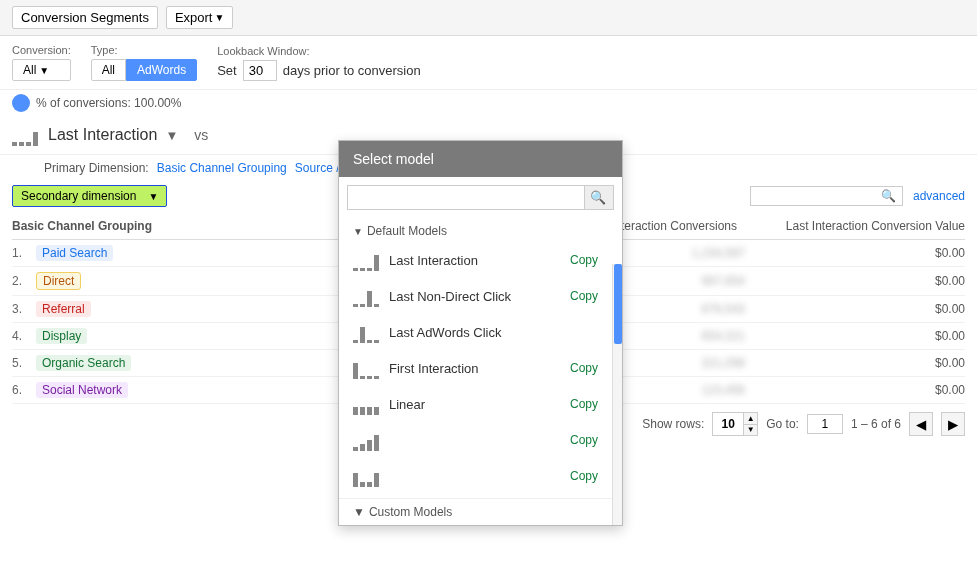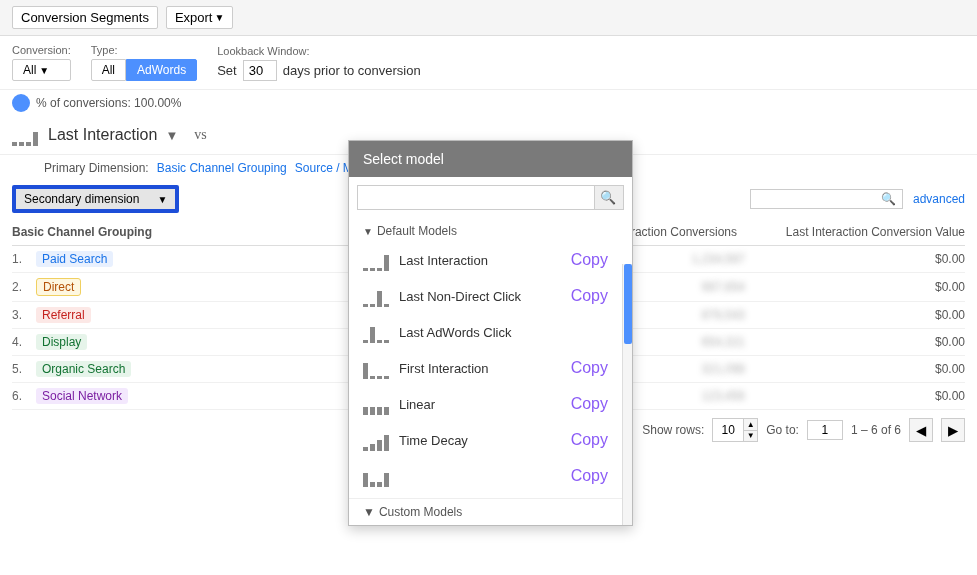--- a/index.html
+++ b/index.html
@@ -20,26 +20,26 @@
     .lookback-input { width: 34px; border: 1px solid #ccc; padding: 2px 5px; font-size: 13px; }
     .conversions-pct { display: flex; align-items: center; gap: 6px; padding: 4px 12px; font-size: 12px; color: #555; }
     .pie-icon { width: 18px; height: 18px; border-radius: 50%; background: conic-gradient(#4d90fe 0deg 360deg); }
 
     
     .model-row { display: flex; align-items: center; padding: 8px 12px; border-bottom: 1px solid #eee; position: relative; }
     .model-icon { width: 28px; height: 22px; margin-right: 8px; display: flex; align-items: flex-end; gap: 2px; }
     .model-icon .bar { background: #888; width: 5px; }
     .model-name { font-size: 16px; color: #333; }
     .model-arrow { margin-left: 8px; color: #666; cursor: pointer; }
-    .vs-text { margin: 0 16px; color: #666; font-size: 14px; font-family: Liberation Serif, serif; }
+    .vs-text { margin: 0 16px; color: #666; font-size: 14px; }
 
     
     .primary-dim { padding: 6px 12px; display: flex; align-items: flex-end; gap: 8px; font-size: 12px; color: #555; margin-left: 32px; }
     .dim-link { color: #1a73e8; cursor: pointer; text-decoration: none; }
-    .secondary-dim-btn { padding: 3px 8px; border: 4px solid #1d4ed8; background: #e5e5e5; cursor: pointer; font-size: 12px; border-radius: 2px; display: flex; align-items: center; gap: 18px; }
+    .secondary-dim-btn { padding: 3px 8px; border: 1px solid #1d4ed8; background: #bef264; cursor: pointer; font-size: 12px; border-radius: 2px; display: flex; align-items: center; gap: 12px; }
 
     
     .table-area { padding: 0 12px; position: relative; }
     .table-header { display: flex; align-items: center; padding: 6px 0; border-bottom: 1px solid #ddd; gap: 8px; }
     .col-basic { width: 220px; font-weight: bold; font-size: 12px; color: #555; }
     .col-conversions { flex: 1; text-align: right; font-size: 12px; color: #555; display: flex; align-items: center; justify-content: flex-end; gap: 4px; }
     .col-value { width: 220px; text-align: right; font-size: 12px; color: #555; }
 
     .table-row { display: flex; align-items: center; padding: 5px 0; border-bottom: 1px solid #f0f0f0; }
     .row-num { width: 24px; color: #666; font-size: 12px; }
@@ -61,32 +61,32 @@
     .pagination { display: flex; align-items: center; justify-content: flex-end; gap: 8px; padding: 8px 12px; font-size: 12px; color: #555; }
     .pagination input { width: 36px; border: 1px solid #ccc; padding: 2px 4px; font-size: 12px; text-align: center; }
     .pagination .page-btn { width: 24px; height: 24px; border: 1px solid #ccc; background: #f5f5f5; cursor: pointer; display: flex; align-items: center; justify-content: center; }
     .stepper { display: flex; flex-direction: column; }
     .stepper button { height: 10px; width: 14px; font-size: 8px; border: none; background: #eee; cursor: pointer; padding: 0; line-height: 1; }
 
     
     .table-search { display: flex; align-items: center; border: 1px solid #ccc; padding: 2px 6px; gap: 4px; margin-left: auto; }
     .table-search input { border: none; outline: none; font-size: 12px; width: 120px; }
     .advanced-link { color: #1a73e8; cursor: pointer; font-size: 12px; margin-left: 4px; }
-    .select-model-panel { position: absolute; top: 140px; left: 348px; width: 285px; background: #fff; border: 1px solid #bbb; box-shadow: 0 4px 12px rgba(0,0,0,0.2); z-index: 20; }
+    .select-model-panel { position: absolute; top: 140px; left: 338px; width: 285px; background: #fff; border: 1px solid #bbb; box-shadow: 0 4px 12px rgba(0,0,0,0.2); z-index: 20; }
     .panel-header { background: #7a7a7a; color: #fff; padding: 10px 14px; font-size: 14px; }
     .panel-search { display: flex; align-items: center; border: 1px solid #ccc; margin: 8px; }
     .panel-search input { border: none; outline: none; padding: 4px 6px; font-size: 12px; flex: 1; }
     .panel-search .search-icon-btn { padding: 4px 6px; background: #eee; border-left: 1px solid #ccc; cursor: pointer; }
     .section-label { padding: 6px 14px 4px; font-size: 12px; color: #555; display: flex; align-items: center; gap: 4px; }
     .section-label .triangle { color: #555; font-size: 10px; }
     .model-item { display: flex; align-items: center; padding: 7px 14px; cursor: pointer; gap: 8px; }
     .model-item-icon { width: 28px; height: 22px; display: flex; align-items: flex-end; gap: 2px; flex-shrink: 0; }
     .model-item-icon .b { background: #888; }
     .model-item-name { flex: 1; font-size: 13px; }
-    .copy-link { color: #8b5cf6; font-size: 16px; cursor: pointer; margin-left: auto; }
+    .copy-link { color: #15803d; font-size: 12px; cursor: pointer; margin-left: auto; }
     .scrollbar-area { position: absolute; right: 0; top: 46px; width: 10px; bottom: 0; background: #f5f5f5; border-left: 1px solid #ddd; }
     .scrollbar-thumb { position: absolute; top: 0; left: 1px; width: 8px; height: 80px; background: #4d90fe; border-radius: 2px; }
     .panel-scroll-container { overflow: hidden; }
     .custom-section { padding: 6px 14px; font-size: 12px; color: #555; display: flex; align-items: center; gap: 4px; border-top: 1px solid #eee; margin-top: 4px; }
   </style>
 </head>
 <body>
 
 <div class="top-bar">
   <button class="top-bar-btn">Conversion Segments</button>
@@ -206,21 +206,21 @@
     <span class="row-num">6.</span>
     <span class="row-name"><span class="tag tag-purple">Social Network</span></span>
     <span class="row-conv blurred">123,456</span>
     <span class="row-val">$0.00</span>
   </div>
 </div>
 
 <div class="pagination">
   <span>Show rows:</span>
   <div style="display:flex;align-items:center;border:1px solid #ccc;">
-    <input type="text" value="10" style="width: 30px; border: none; outline: none; font-size: 12px; padding: 2px 4px; text-align: center;">
+    <input type="text" value="10" style="width: 30px; border: none; outline: none; font-size: 12px; padding: 2px 4px; text-align: center; font-weight: bold;">
     <div class="stepper">
       <button style="height:11px;width:14px;font-size:8px;border:none;border-left:1px solid #ccc;background:#f5f5f5;cursor:pointer;padding:0;">▲</button>
       <button style="height:11px;width:14px;font-size:8px;border:none;border-left:1px solid #ccc;border-top:1px solid #ccc;background:#f5f5f5;cursor:pointer;padding:0;">▼</button>
     </div>
   </div>
   <span>Go to:</span>
   <input type="text" style="width: 36px; border: 1px solid rgb(204, 204, 204); padding: 2px 4px; font-size: 12px; text-align: center;" value="1">
   <span>1 – 6 of 6</span>
   <button class="page-btn" style="width:24px;height:24px;border:1px solid #ccc;background:#f5f5f5;cursor:pointer;display:flex;align-items:center;justify-content:center;">◀</button>
   <button class="page-btn" style="width:24px;height:24px;border:1px solid #ccc;background:#f5f5f5;cursor:pointer;display:flex;align-items:center;justify-content:center;">▶</button>
@@ -294,21 +294,20 @@
       <span class="copy-link">Copy</span>
     </div>
 
     <div class="model-item">
       <div class="model-item-icon">
         <div class="b" style="height:4px;width:5px;"></div>
         <div class="b" style="height:7px;width:5px;"></div>
         <div class="b" style="height:11px;width:5px;"></div>
         <div class="b" style="height:16px;width:5px;"></div>
       </div>
-      <span class="model-item-name">Time Decay</span>
       <span class="copy-link">Copy</span>
     </div>
 
     <div class="model-item">
       <div class="model-item-icon">
         <div class="b" style="height:14px;width:5px;"></div>
         <div class="b" style="height:5px;width:5px;"></div>
         <div class="b" style="height:5px;width:5px;"></div>
         <div class="b" style="height:14px;width:5px;"></div>
       </div>

